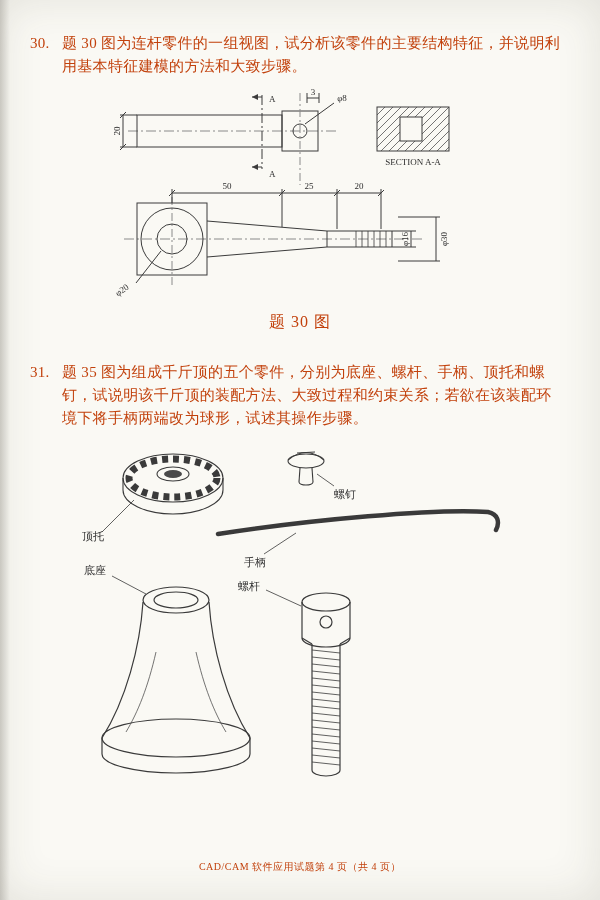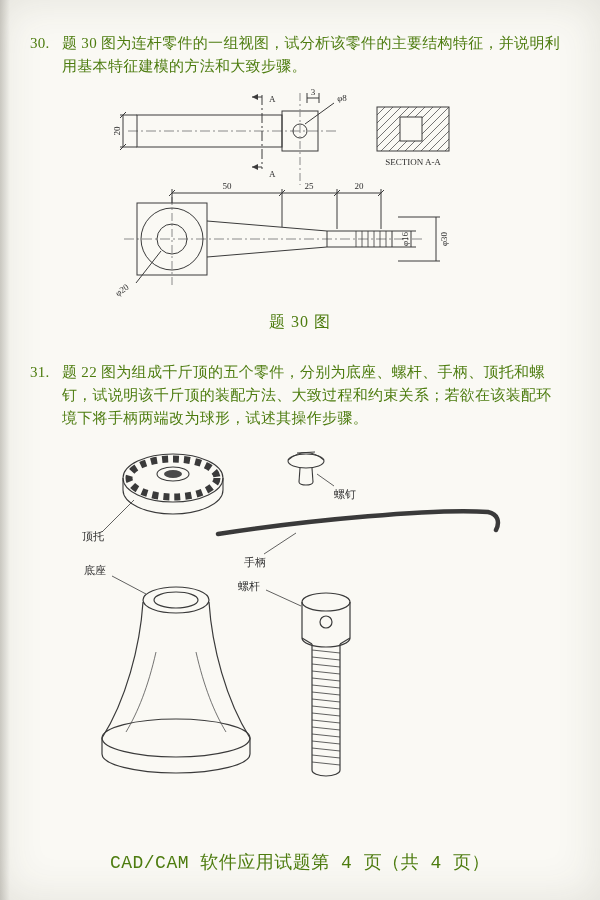--- a/index.html
+++ b/index.html
@@ -1,21 +1,21 @@
 <!DOCTYPE html>
 <html><head>
 <meta charset="utf-8">
 <style>
   html,body{margin:0;padding:0;background:#d8d6d1;}
   .page{
     position:relative;
     width:600px;height:900px;
     margin:0 auto;
     background:#faf9f4;
-    color:#4d7c0f;
+    color:#c2410c;
     font-family:"Liberation Serif","DejaVu Serif",serif;
     box-shadow:inset 0 0 45px rgba(60,55,45,.12);
     overflow:hidden;
   }
   .page::before{
     content:"";position:absolute;left:0;top:0;bottom:0;width:10px;
     background:linear-gradient(to right,rgba(90,85,75,.25),rgba(90,85,75,0));
     pointer-events:none;
   }
   .question{
@@ -31,21 +31,21 @@
   .q31{margin-top:28px;}
   .fig{position:relative;}
   .fig30{margin:6px 0 0 92px;}
   .fig31{margin:2px 0 0 68px;}
   .caption{
     width:100%;text-align:center;
     font-size:16px;letter-spacing:1px;margin-top:2px;
   }
   .footer{
     position:absolute;left:0;right:0;bottom:26px;
-    text-align:center;font-size:18px;letter-spacing:.5px;font-family:Liberation Mono, monospace;
+    text-align:center;font-size:10px;letter-spacing:.5px;
   }
   svg{display:block;}
   svg text{font-family:"Liberation Serif","DejaVu Serif",serif;fill:#2e2e2e;}
   .cjk-label{font-size:11px;}
   .dim{font-size:9px;}
 </style>
 </head>
 <body>
 
 <div class="page">
@@ -132,21 +132,21 @@
       <text class="dim" x="267" y="104" text-anchor="middle">20</text>
       <text class="dim" x="30" y="208" text-anchor="middle" transform="rotate(-35 30 205)">φ20</text>
       <text class="dim" x="313" y="157" text-anchor="middle" transform="rotate(-90 313 154)">φ16</text>
       <text class="dim" x="352" y="157" text-anchor="middle" transform="rotate(-90 352 154)">φ30</text>
     </svg>
   </div>
   <div class="caption">题 30 图</div>
 
   <div class="question q31">
     <span class="qnum">31.</span>
-    <span class="qbody">题 22 图为组成千斤顶的五个零件，分别为底座、螺杆、手柄、顶托和螺钉，试说明该千斤顶的装配方法、大致过程和约束关系；若欲在该装配环境下将手柄两端改为球形，试述其操作步骤。</span>
+    <span class="qbody">题 35 图为组成千斤顶的五个零件，分别为底座、螺杆、手柄、顶托和螺钉，试说明该千斤顶的装配方法、大致过程和约束关系；若欲在该装配环境下将手柄两端改为球形，试述其操作步骤。</span>
   </div>
 
   <div class="fig fig31">
     <svg viewBox="0 0 440 375" width="440" height="375">
       <g stroke="#3a3a3a" fill="none">
 
         <g stroke-width="1.1">
           <ellipse cx="105" cy="46" rx="50" ry="24"></ellipse>
           <ellipse cx="105" cy="46" rx="44" ry="19" stroke-width="7" stroke-dasharray="6 5"></ellipse>
           <line x1="55" y1="46" x2="55" y2="58"></line>

